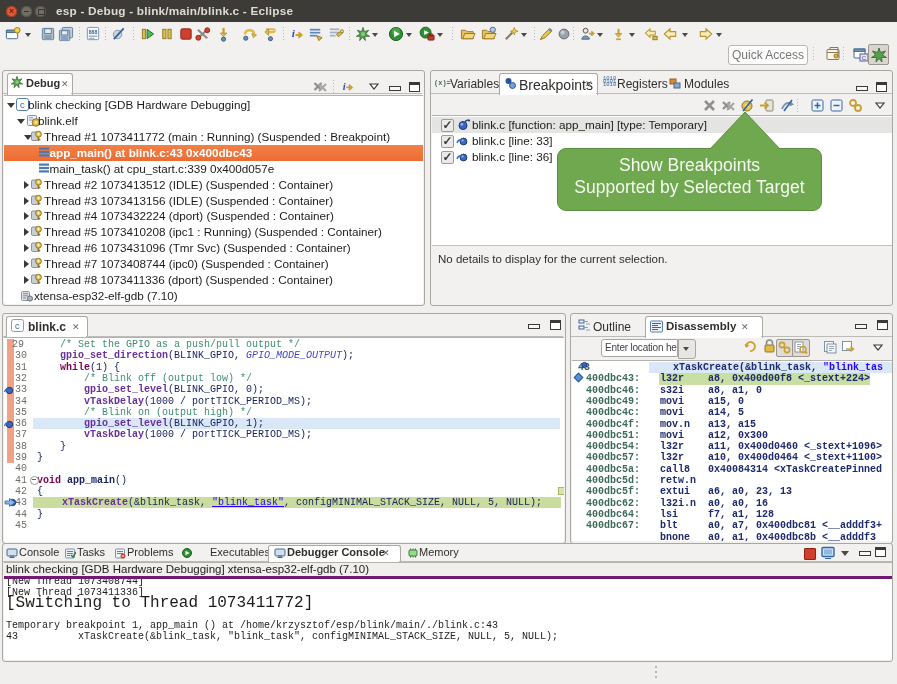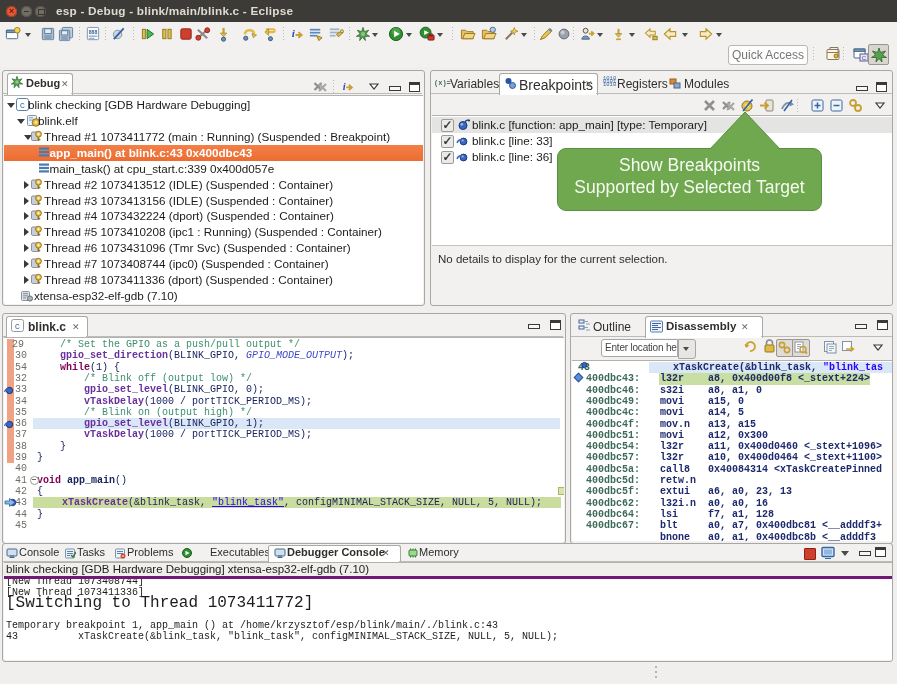--- a/index.html
+++ b/index.html
@@ -618,21 +618,21 @@
   <div style="position:absolute;left:525px;top:10px;width:10px;height:3px;border:1px solid #3a3a38;background:#f6f6f6;"></div>
   <div style="position:absolute;left:547px;top:6px;width:9px;height:8px;border:1px solid #3a3a38;background:#fff;box-shadow:inset 0 2px 0 #3a3a38;"></div>
 <div class="content" style="left:1px;top:23px;width:560px;height:204px;border-top:1px solid #b4b2ae;border-radius:0 0 3px 3px;">
       <div style="position:absolute;left:3px;top:1.0px;width:7px;height:124.3px;background:#f0a285;"></div>
       <div style="position:absolute;left:29px;top:80.1px;width:527px;height:11.3px;background:#d9e7f7;"></div>
       <div style="position:absolute;left:29px;top:159.2px;width:528px;height:11.3px;background:#cbdd9e;"></div>
       <div class="mono" style="position:absolute;left:8px;top:1.0px;width:15px;text-align:left;font-size:10px;line-height:11.3px;color:#6e6e68;">29</div>
       <div class="mono" style="position:absolute;left:56px;top:1.0px;font-size:10px;line-height:11.3px;white-space:pre;"><span style="color:#3f8f6f;">/* Set the GPIO as a push/pull output */</span></div>
       <div class="mono" style="position:absolute;left:8px;top:12.3px;width:15px;text-align:right;font-size:10px;line-height:11.3px;color:#6e6e68;">30</div>
       <div class="mono" style="position:absolute;left:56px;top:12.3px;font-size:10px;line-height:11.3px;white-space:pre;"><span style="color:#68309c;font-weight:bold;">gpio_set_direction</span><span style="color:#1a2560;">(BLINK_GPIO, </span><span style="color:#4048c8;font-style:italic;">GPIO_MODE_OUTPUT</span><span style="color:#1a2560;">);</span></div>
-      <div class="mono" style="position:absolute;left:8px;top:23.6px;width:15px;text-align:right;font-size:10px;line-height:11.3px;color:#6e6e68;">54</div>
+      <div class="mono" style="position:absolute;left:8px;top:23.6px;width:15px;text-align:right;font-size:10px;line-height:11.3px;color:#6e6e68;">31</div>
       <div class="mono" style="position:absolute;left:56px;top:23.6px;font-size:10px;line-height:11.3px;white-space:pre;"><span style="color:#7f0055;font-weight:bold;">while</span><span style="color:#1a2560;">(1) {</span></div>
       <div class="mono" style="position:absolute;left:8px;top:34.9px;width:15px;text-align:right;font-size:10px;line-height:11.3px;color:#6e6e68;">32</div>
       <div class="mono" style="position:absolute;left:80px;top:34.9px;font-size:10px;line-height:11.3px;white-space:pre;"><span style="color:#3f8f6f;">/* Blink off (output low) */</span></div>
       <div class="mono" style="position:absolute;left:8px;top:46.2px;width:15px;text-align:right;font-size:10px;line-height:11.3px;color:#6e6e68;">33</div>
       <div class="mono" style="position:absolute;left:80px;top:46.2px;font-size:10px;line-height:11.3px;white-space:pre;"><span style="color:#68309c;font-weight:bold;">gpio_set_level</span><span style="color:#1a2560;">(BLINK_GPIO, 0);</span></div>
       <div class="mono" style="position:absolute;left:8px;top:57.5px;width:15px;text-align:right;font-size:10px;line-height:11.3px;color:#6e6e68;">34</div>
       <div class="mono" style="position:absolute;left:80px;top:57.5px;font-size:10px;line-height:11.3px;white-space:pre;"><span style="color:#68309c;font-weight:bold;">vTaskDelay</span><span style="color:#1a2560;">(1000 / portTICK_PERIOD_MS);</span></div>
       <div class="mono" style="position:absolute;left:8px;top:68.8px;width:15px;text-align:right;font-size:10px;line-height:11.3px;color:#6e6e68;">35</div>
       <div class="mono" style="position:absolute;left:80px;top:68.8px;font-size:10px;line-height:11.3px;white-space:pre;"><span style="color:#3f8f6f;">/* Blink on (output high) */</span></div>
       <div class="mono" style="position:absolute;left:8px;top:80.1px;width:15px;text-align:right;font-size:10px;line-height:11.3px;color:#6e6e68;">36</div>

